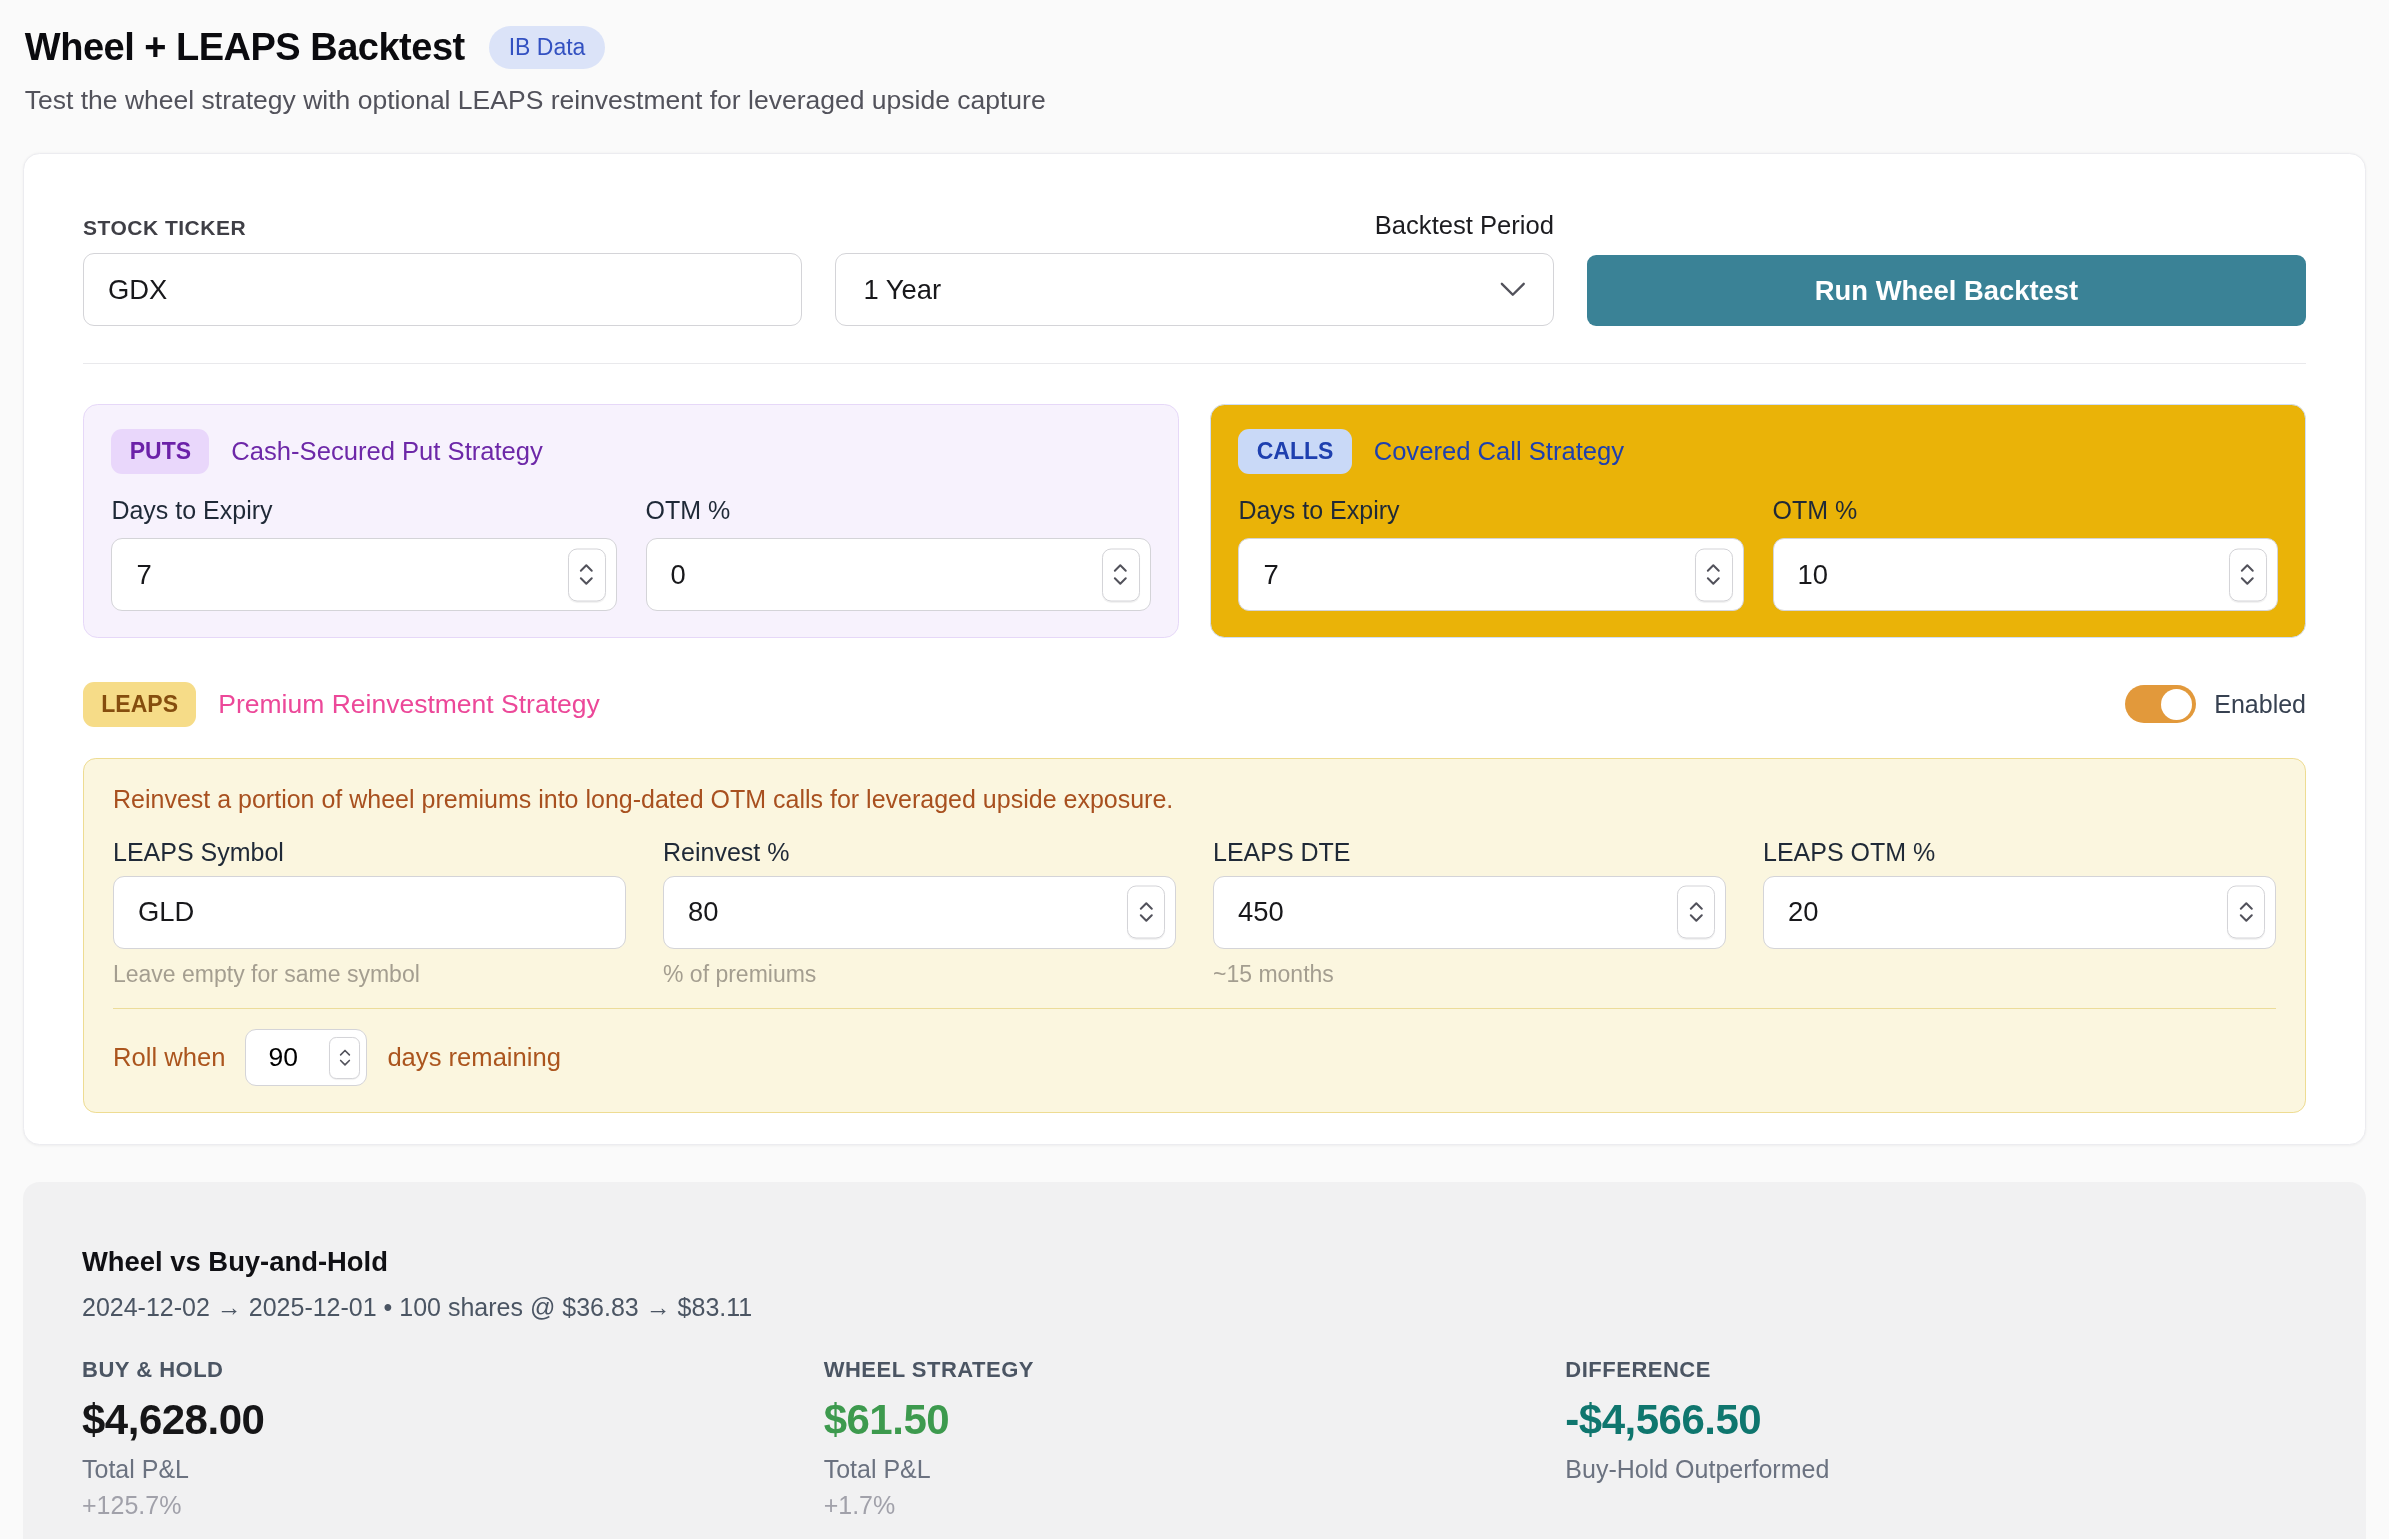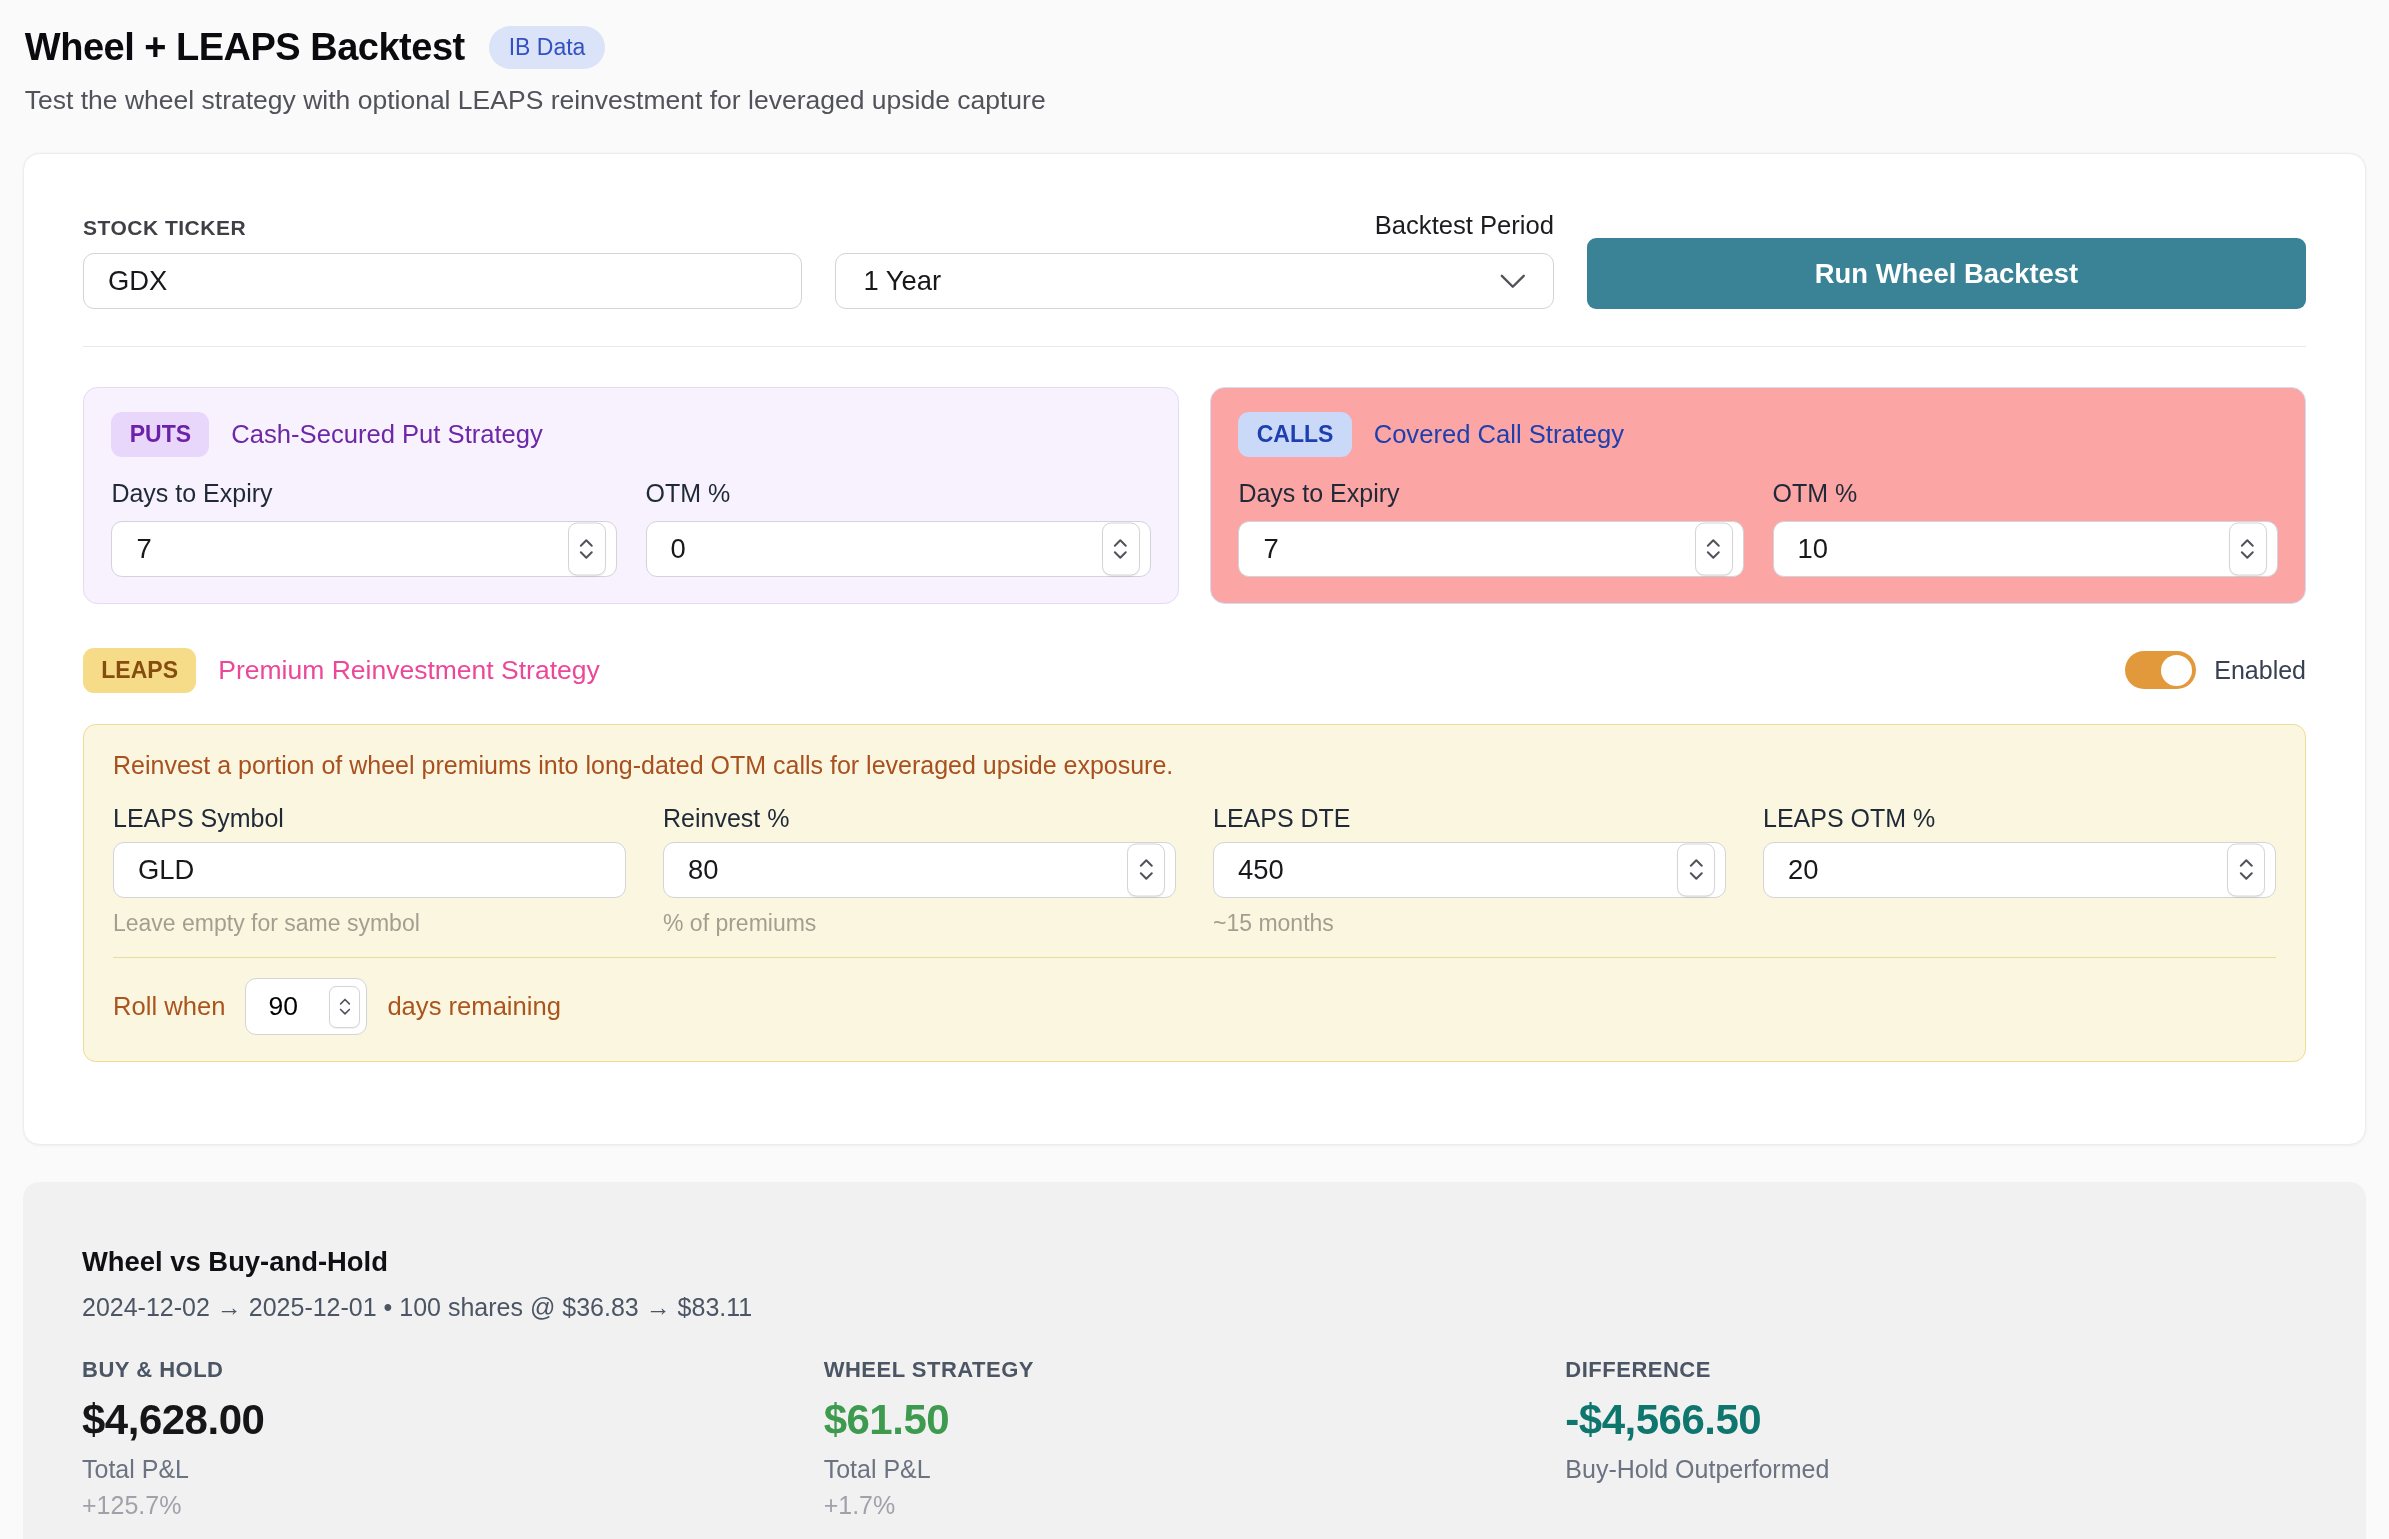--- a/index.html
+++ b/index.html
@@ -27,38 +27,38 @@
     box-shadow:0 0.9px 2.7px rgba(0,0,0,.05);
     padding:57px 59px 59px; height:992px;
   }
 
   
   .row1 { display:grid; grid-template-columns:1fr 1fr 1fr; gap:33px; align-items:end; }
   .field label { display:block; margin-bottom:12.8px; }
   .label-upper { font-size:21px; font-weight:600; color:#3f3f46; letter-spacing:0.5px; }
   .label-lg { font-size:25.6px; font-weight:500; color:#1c1c20;text-align:right; }
   .text-input, .select, .num-input {
-    width:100%; height:56px; border:0.9px solid #d4d4d8; border-radius:11px;
+    width:100%; height:73px; border:0.9px solid #d4d4d8; border-radius:11px;
     background:#fff; font-size:27.4px; color:#18181b;
     font-family:"Liberation Sans","DejaVu Sans",sans-serif;
   }
   .text-input { padding:0 24px; }
   .select { display:flex; align-items:center; justify-content:space-between; padding:0 27.4px; cursor:pointer; }
   .run-btn {
     width:100%; height:71px; background:#3a8296; color:#fff; border:none;
     border-radius:9.1px; font-size:27.4px; font-weight:600; cursor:pointer;
     font-family:"Liberation Sans","DejaVu Sans",sans-serif;
   }
   .divider { height:0.9px; background:#e9e9ec; margin-top:37px; }
 
   
   .panels { display:grid; grid-template-columns:1fr 1fr; gap:31px; margin-top:40px; }
   .panel { border-radius:14.6px; padding:24px 27.4px 25.6px; }
   .panel.puts  { background:#f7f2fd; border:0.9px solid #e6d8f8; }
-  .panel.calls { background:#fca5a5; border:0.9px solid #cfdef6; }
+  .panel.calls { background:#eab308; border:0.9px solid #cfdef6; }
   .panel-head { display:flex; align-items:center; gap:22px; margin-bottom:22px; }
   .badge { font-size:23px; font-weight:700; padding:9.1px 18.3px; border-radius:11px; }
   .puts-badge  { background:#e9d7fb; color:#6b21a8; }
   .calls-badge { background:#c9d9f7; color:#1e40af; }
   .panel-title { font-size:25.6px; font-weight:500; }
   .puts-title  { color:#6d28a8; }
   .calls-title { color:#1e40af; }
   .fields-2 { display:grid; grid-template-columns:1fr 1fr; gap:29px; }
   .field-label { font-size:25px; color:#1f2937; font-weight:400; }
 

